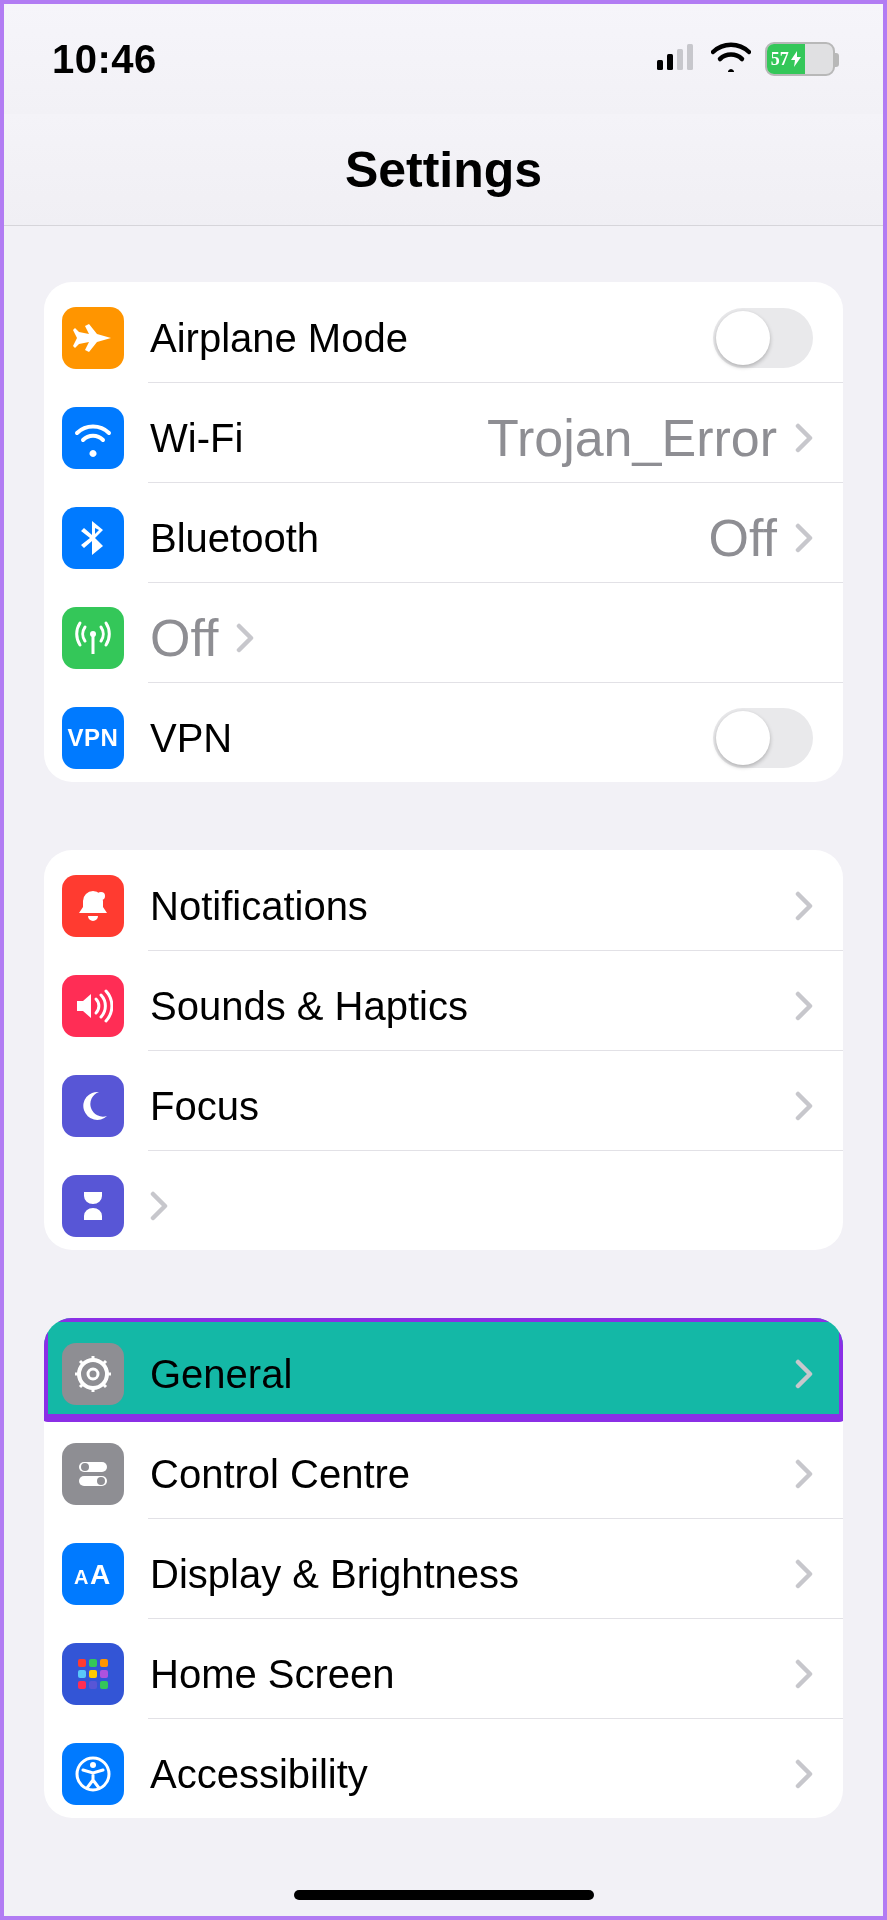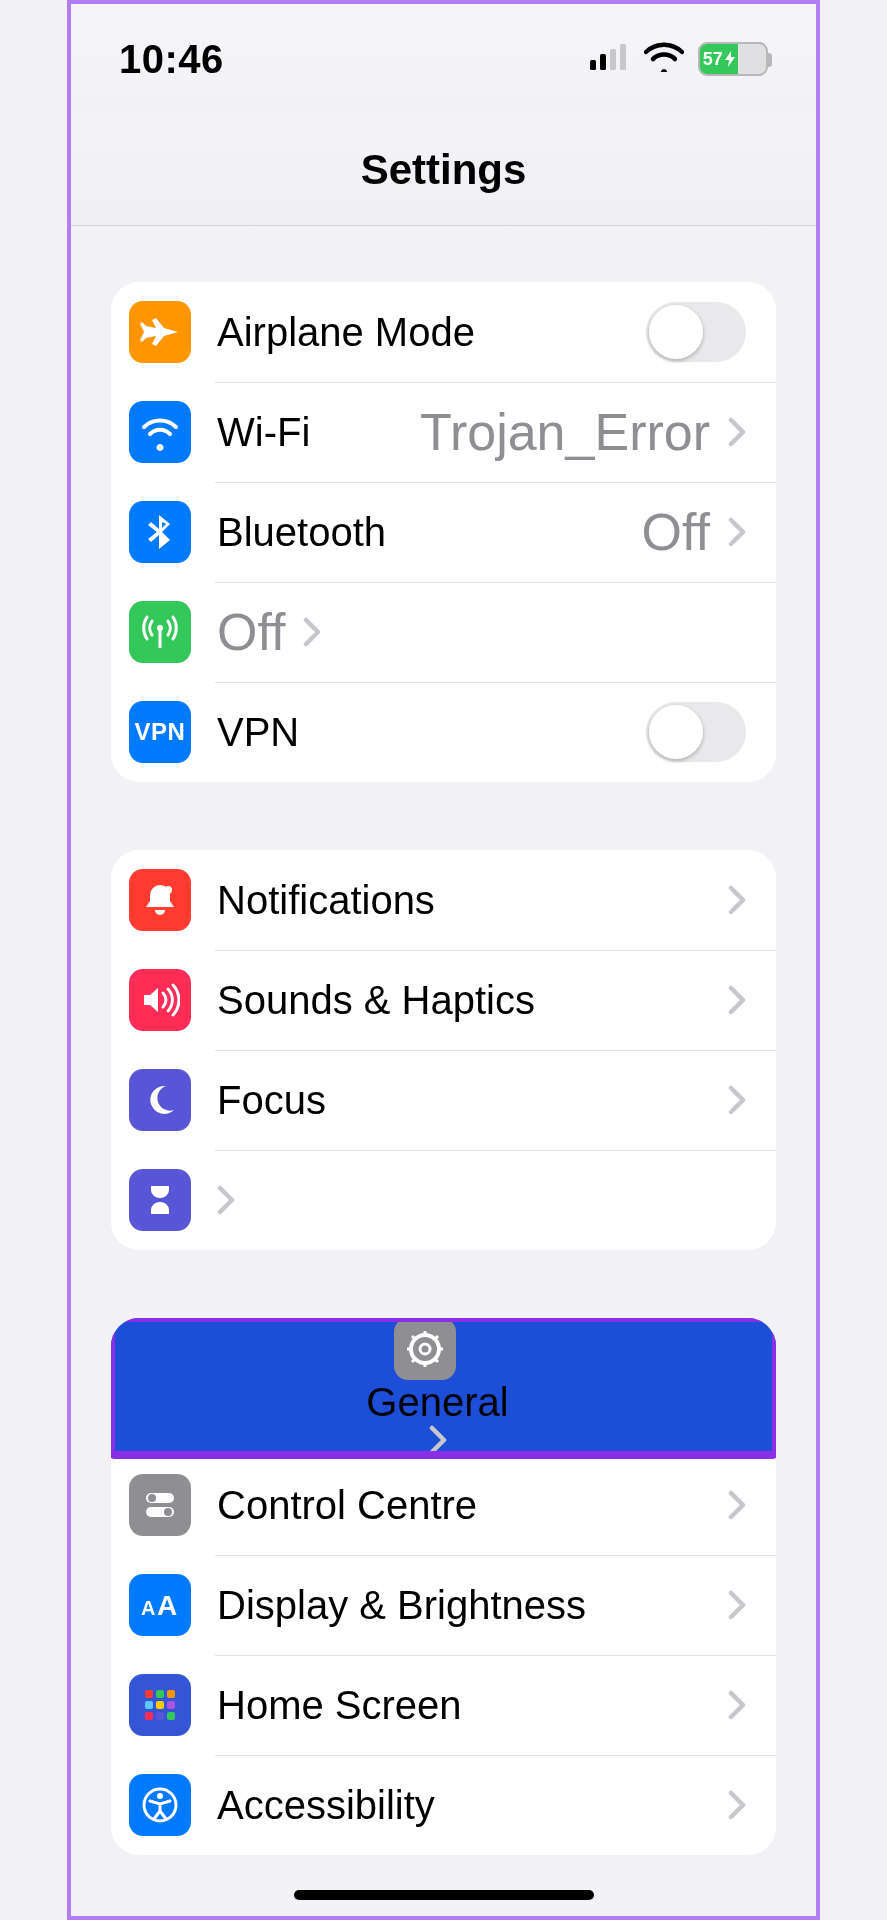--- a/index.html
+++ b/index.html
@@ -5,21 +5,21 @@
   * { box-sizing: border-box; margin: 0; padding: 0; }
   html, body { width: 100%; height: 100%; }
   body {
     font-family: -apple-system, "Helvetica Neue", Helvetica, Arial, sans-serif;
     background: #f2f1f6;
     color: #000;
     display: flex;
     justify-content: center;
   }
   .frame {
-    width: 753px;
+    width: 887px;
     height: 1920px;
     border: 4px solid #b27cf3;
     background: #f2f1f6;
     position: relative;
     overflow: hidden;
   }
   
   .status-bar {
     height: 110px;
     display: flex;
@@ -46,52 +46,53 @@
     position: relative;
     background: #e0e0e2;
   }
   .battery-fill {
     background: #34c759;
     height: 100%;
     border-radius: 7px 0 0 7px;
     display: flex; align-items: center; justify-content: center;
     color: #fff; font-weight: 700; font-size: 18px;
     gap:2px;
+    font-family:Liberation Serif, serif;
   }
   .battery-cap {
     position: absolute; right: -6px; top: 9px;
     width: 4px; height: 14px; background: #b8b8b8; border-radius: 0 3px 3px 0;
   }
   
   .nav {
     height: 112px;
     display: flex;
     align-items: center;
     justify-content: center;
     border-bottom: 1px solid #d6d5da;
     background: linear-gradient(#f4f3f8,#f0eff4);
   }
-  .nav-title { font-size: 42px; font-weight: 700; }
+  .nav-title { font-size: 50px; font-weight: 700; }
   
   .scroll {
     position:absolute; top:222px; left:0; right:0; bottom:0;
     overflow: hidden;
     padding: 56px 40px 0 40px;
   }
   .group {
     background: #ffffff;
     border-radius: 28px;
     margin-bottom: 68px;
     overflow: hidden;
   }
   .row {
     display: flex;
     align-items: center;
     min-height: 100px;
-    padding: 0 30px 0 18px;
+    padding: 12px 30px 0 18px;
     position: relative;
   }
   .row + .row::before {
     content: ""; position: absolute; left: 104px; right: 0; top: 0;
     height: 1px; background: #e2e1e6;
   }
   .row .icon-wrap {
     width: 62px; height: 62px;
     border-radius: 14px;
     margin-right: 26px;
@@ -114,22 +115,21 @@
     background: #fff; box-shadow: 0 2px 4px rgba(0,0,0,0.25);
   }
   .vpn-text { color:#fff; font-weight:700; font-size:24px; letter-spacing:0.5px;}
   
   .highlight {
     outline: 8px solid #8b2fe6;
     outline-offset: -4px;
     border-radius: 4px;
     position: relative;
     z-index: 2;
-    background:#1d4ed8;
-    flex-direction:column;
+    background:#14b8a6;
   }
   
   .home-ind {
     position: absolute; bottom: 16px; left: 50%; transform: translateX(-50%);
     width: 300px; height: 10px; background:#000; border-radius: 6px;
   }
 </style>
 </head>
 <body>
 

